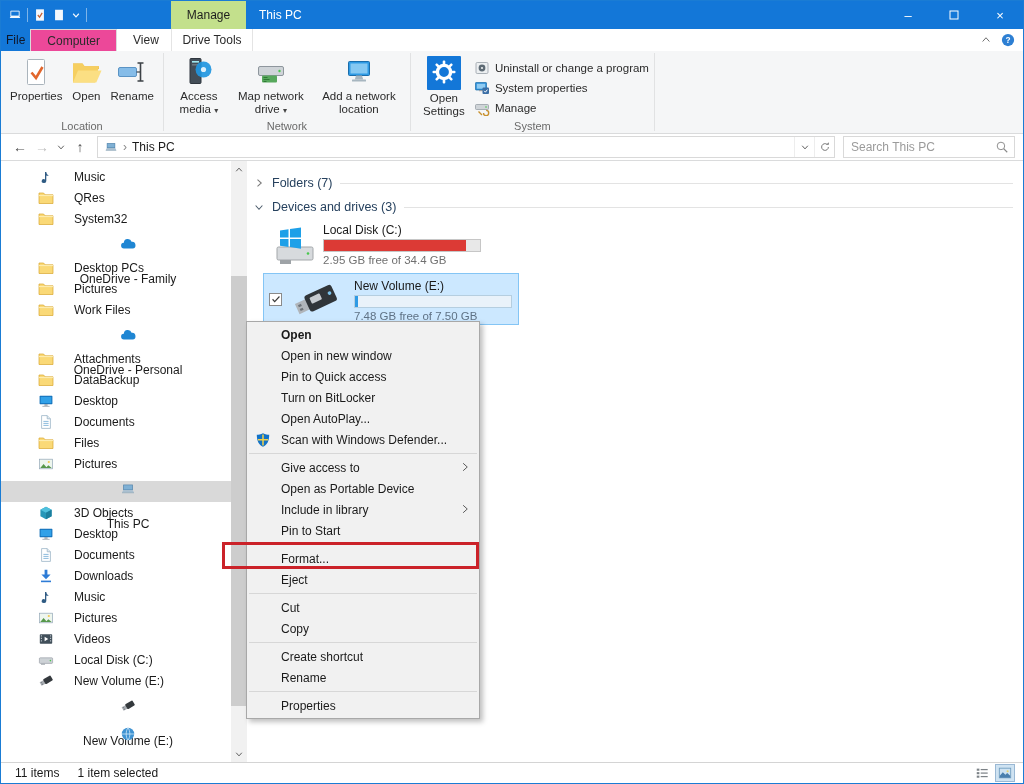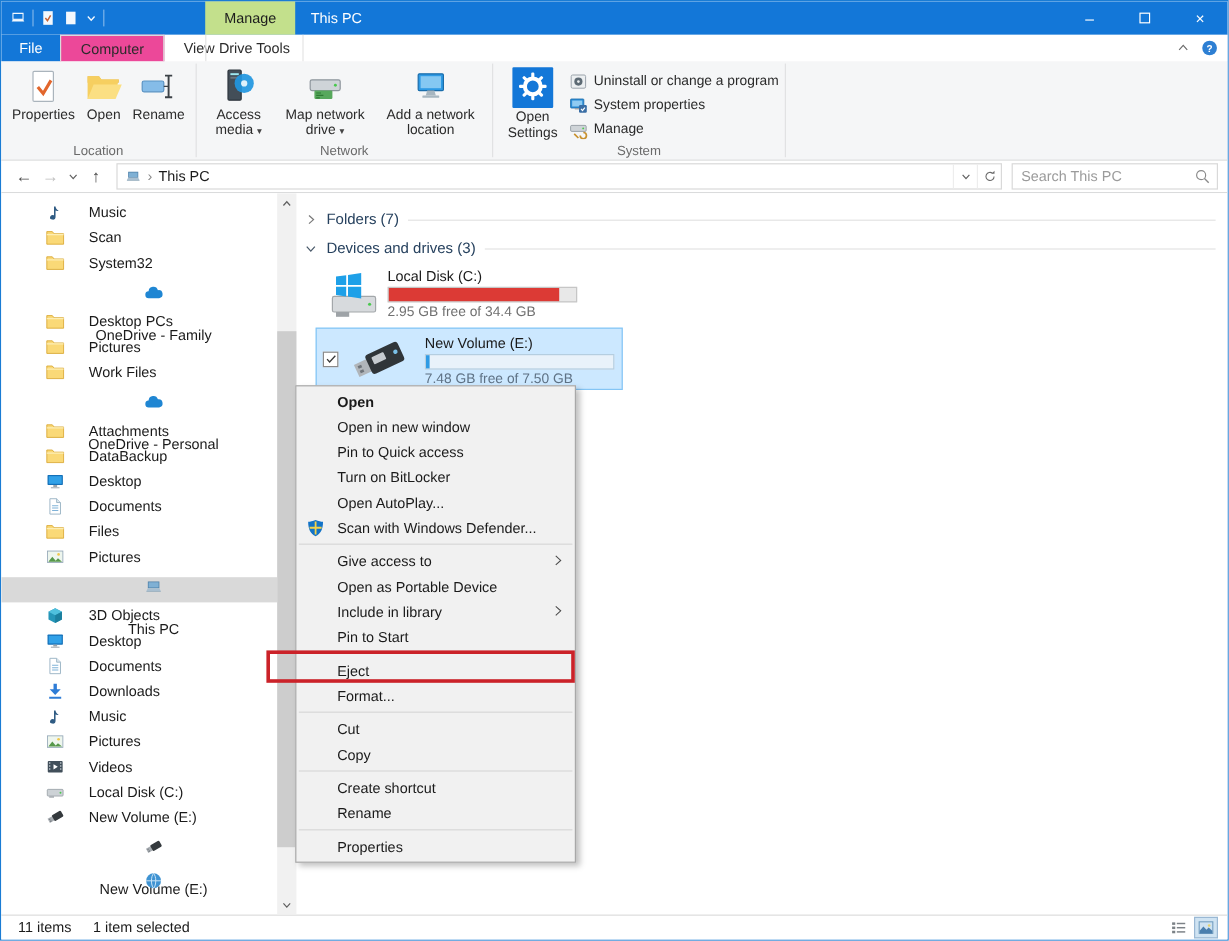--- a/index.html
+++ b/index.html
@@ -12,21 +12,21 @@
   .qat .ic{opacity:.95;}
   .qat-sep{width:1px;height:14px;background:rgba(255,255,255,.45);}
   .manage-tab{position:absolute;left:170px;top:0;width:75px;height:28px;background:#c3e08c;color:#1d1d1d;display:flex;align-items:center;justify-content:center;}
   .win-title{position:absolute;left:258px;top:0;height:28px;display:flex;align-items:center;color:#fff;}
   .win-controls{position:absolute;right:0;top:0;display:flex;height:28px;}
   .win-btn{width:46px;height:28px;display:flex;align-items:center;justify-content:center;color:#fff;font-size:13px;}
 
   
   .tabrow{height:22px;background:#fff;display:flex;align-items:stretch;position:relative;flex:0 0 auto;}
   .tab{padding:0 16px;display:flex;align-items:center;color:#2b2b2b;}
-  .tab-file{background:#1377d8;color:#ffffff;padding:0 15px;}
+  .tab-file{background:#1377d8;color:#0f172a;padding:0 5px;}
   .tab-active{background:#ec4899;border:1px solid #dadbdc;border-bottom:none;}
   .tab-drivetools{position:absolute;left:170px;top:0;width:82px;height:22px;display:flex;align-items:center;justify-content:center;padding:0;border-left:1px solid #e4e4e4;border-right:1px solid #e4e4e4;}
   .tabrow-right{position:absolute;right:8px;top:0;height:22px;display:flex;align-items:center;gap:9px;}
 
   
   .ribbon{height:83px;background:#f5f6f7;border-bottom:1px solid #dadbdc;display:flex;flex:0 0 auto;}
   .rgroup{position:relative;display:flex;align-items:flex-start;padding:3px 5px 14px 5px;}
   .rgroup-label{position:absolute;bottom:1px;left:0;right:0;text-align:center;font-size:11px;color:#6a6a6a;}
   .rsep{width:1px;background:#e1e2e3;margin:2px 0;}
   .rbtn{display:flex;flex-direction:column;align-items:center;text-align:center;padding:2px 4px;font-size:11.5px;line-height:13px;color:#2b2b2b;}
@@ -358,21 +358,21 @@
           </span>
           <span>Music</span>
         </div>
         <div class="side-item lvl1">
           <span class="ic s16">
             <svg viewBox="0 0 16 16">
               <path d="M1 3h4.6l1.5 1.8H15v8.7H1z" fill="#fad977" stroke="#d8a62f" stroke-width=".7"></path>
               <path d="M1 5.6h14" stroke="#fdeeb5" stroke-width="1"></path>
             </svg>
           </span>
-          <span>Scan</span>
+          <span>QRes</span>
         </div>
         <div class="side-item lvl1">
           <span class="ic s16">
             <svg viewBox="0 0 16 16">
               <path d="M1 3h4.6l1.5 1.8H15v8.7H1z" fill="#fad977" stroke="#d8a62f" stroke-width=".7"></path>
               <path d="M1 5.6h14" stroke="#fdeeb5" stroke-width="1"></path>
             </svg>
           </span>
           <span>System32</span>
         </div>
@@ -737,24 +737,24 @@
             <svg viewBox="0 0 16 16">
               <path d="M5.5 3L11 8l-5.5 5" fill="none" stroke="#4a4a4a" stroke-width="1.2"></path>
             </svg>
           </span>
         </div>
         <div class="menu-item">
           <span>Pin to Start</span>
         </div>
         <div class="menu-sep"></div>
         <div class="menu-item">
+          <span>Format...</span>
+        </div>
+        <div class="menu-item">
           <span>Eject</span>
-        </div>
-        <div class="menu-item">
-          <span>Format...</span>
         </div>
         <div class="menu-sep"></div>
         <div class="menu-item">
           <span>Cut</span>
         </div>
         <div class="menu-item">
           <span>Copy</span>
         </div>
         <div class="menu-sep"></div>
         <div class="menu-item">

